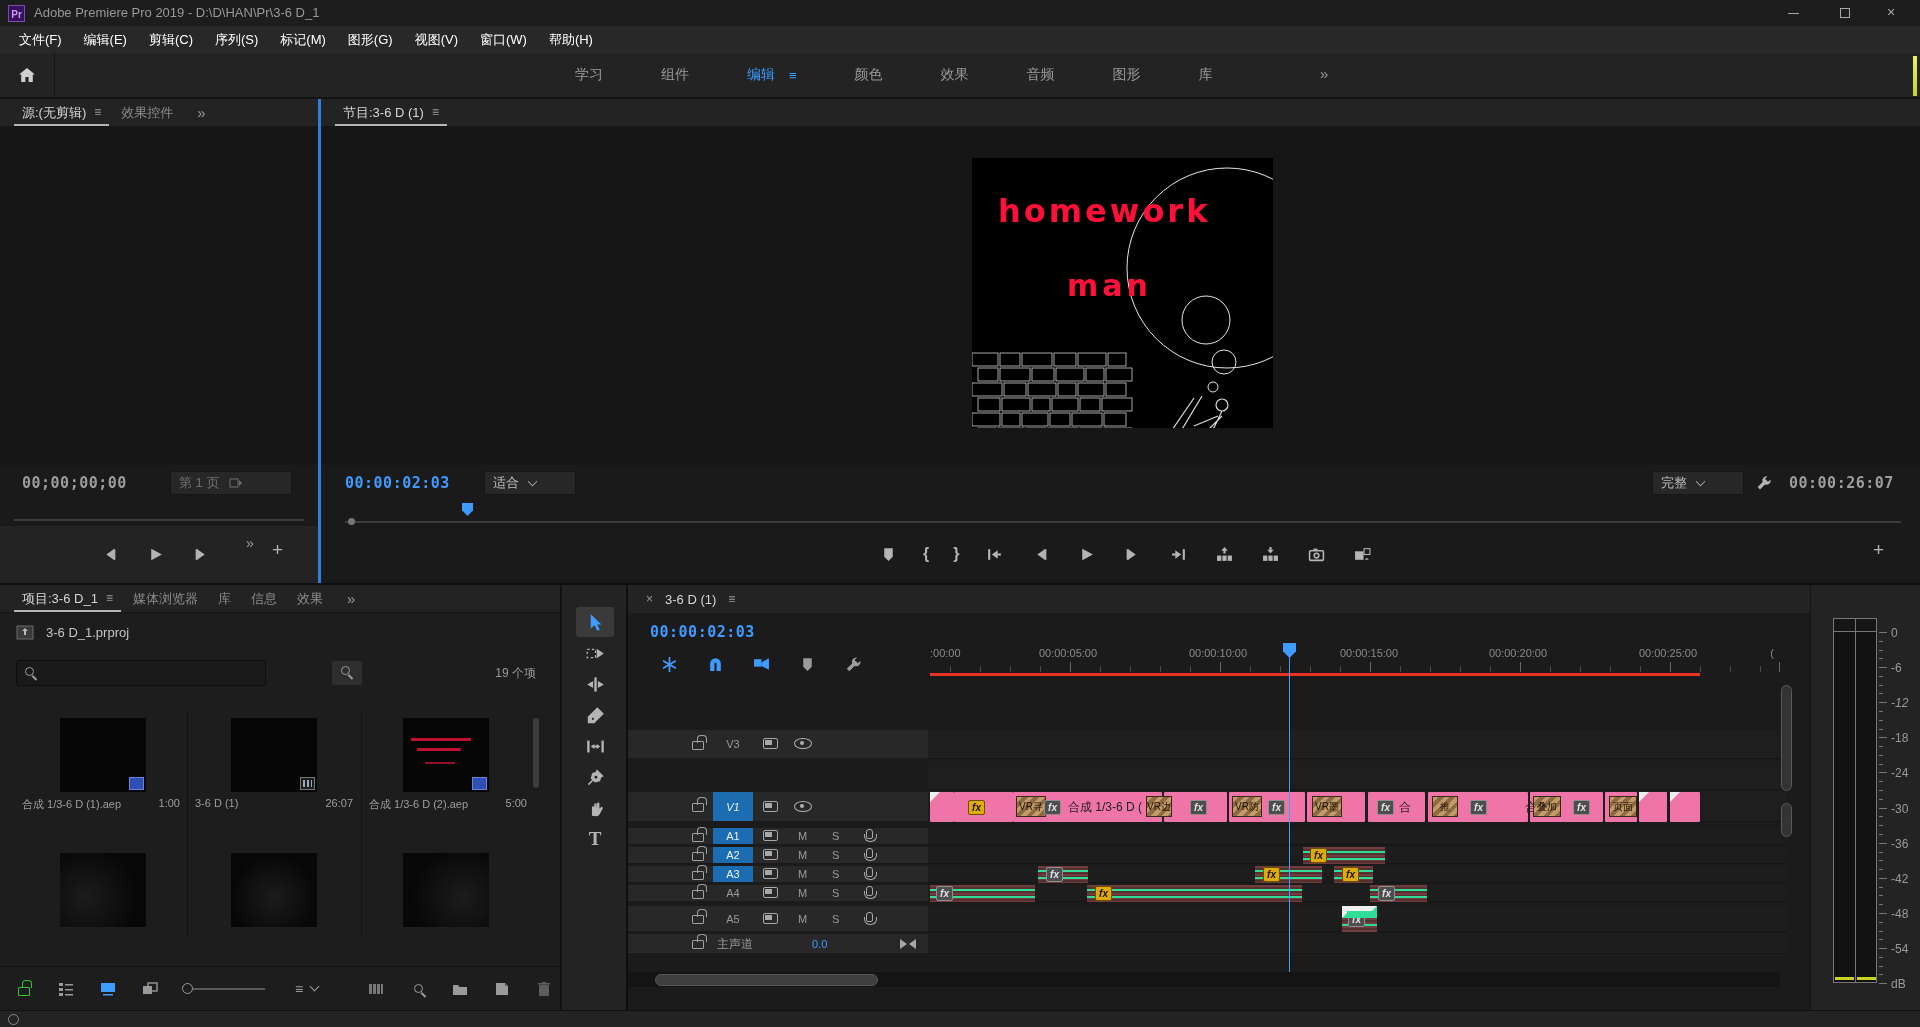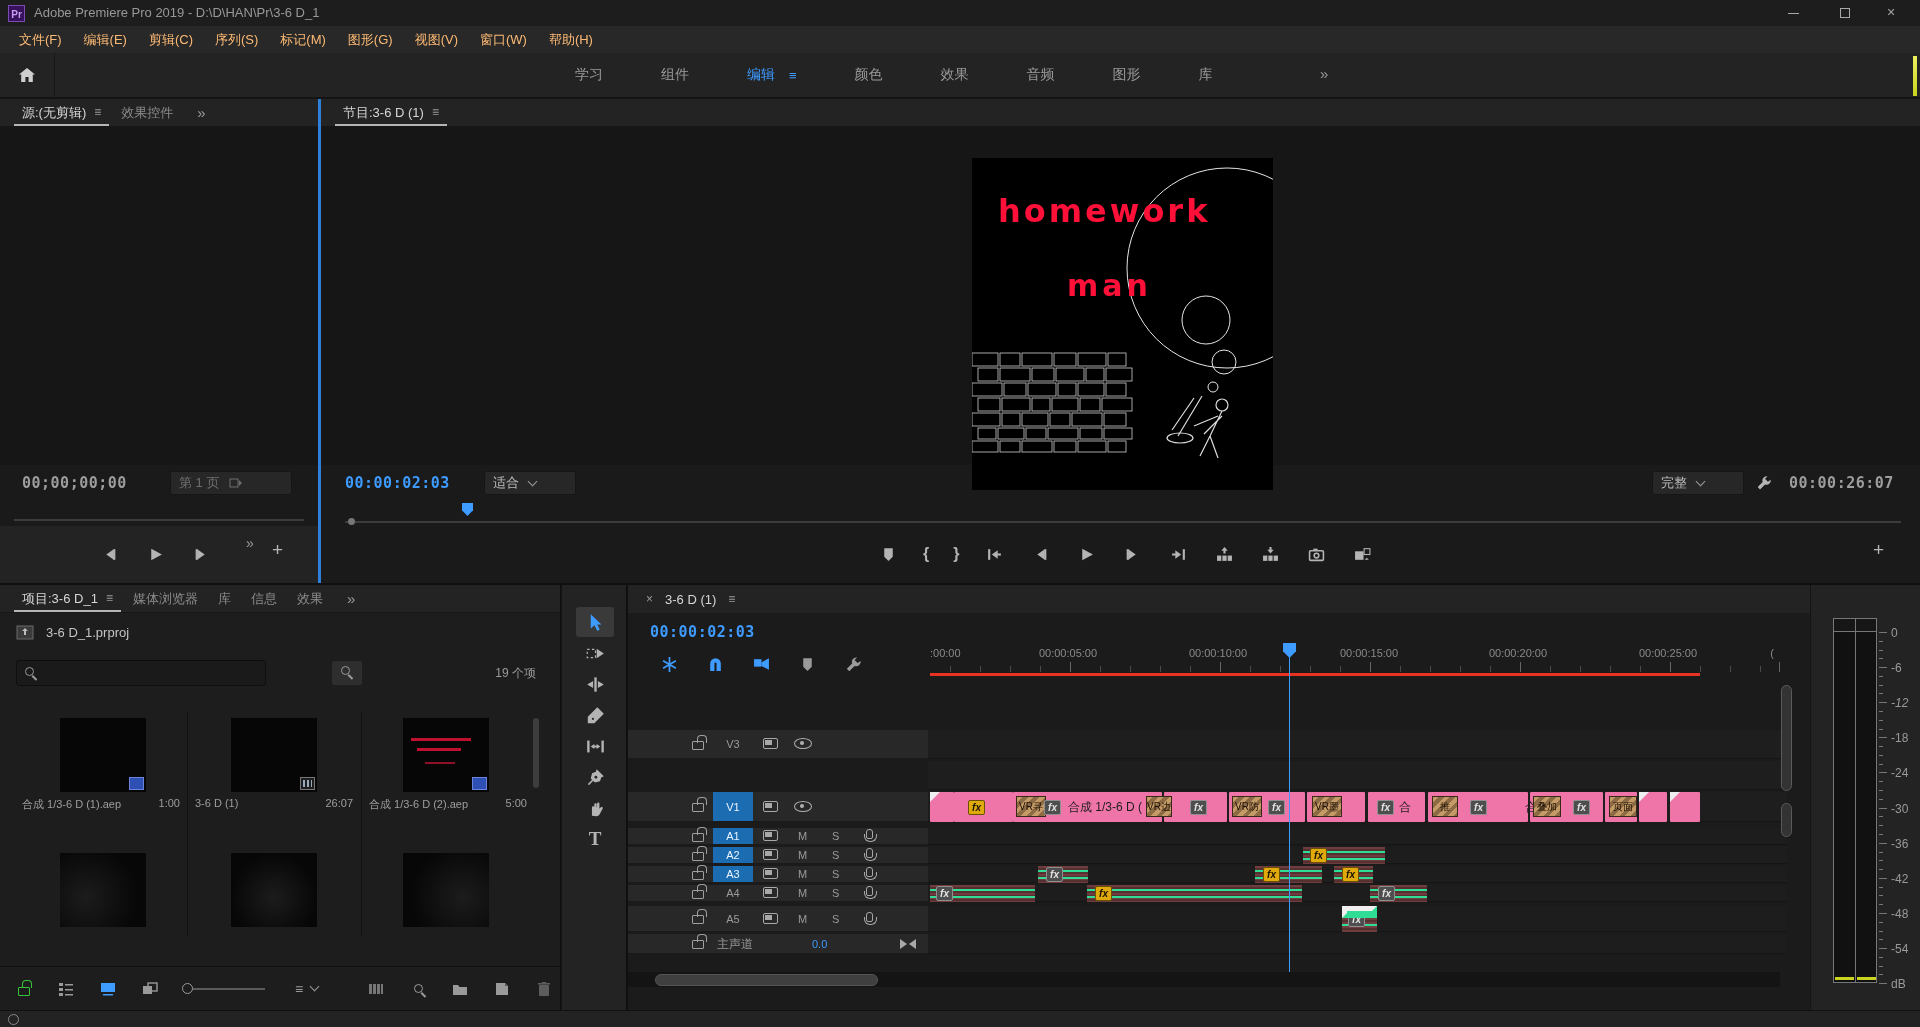--- a/index.html
+++ b/index.html
@@ -9,21 +9,21 @@
   #titlebar{position:absolute;left:0;top:0;width:1920px;height:26px;background:#1d1d1d}
   #prlogo{position:absolute;left:8px;top:5px;width:17px;height:17px;background:#38115c;
     color:#c89bf5;font-size:10px;font-weight:bold;text-align:center;line-height:17px;border:1px solid #7a4bb0}
   #apptitle{position:absolute;left:34px;top:0;line-height:26px;font-size:13px;color:#989898}
   .winbtn{position:absolute;top:0;width:46px;height:26px;color:#a8a8a8;text-align:center;line-height:24px;font-size:14px}
   #btn-min{right:104px}#btn-max{right:52px}#btn-close{right:6px}
   #btn-min i{display:inline-block;width:11px;height:1px;background:#a8a8a8;vertical-align:middle}
   #btn-max i{display:inline-block;width:10px;height:10px;border:1px solid #a8a8a8;vertical-align:middle}
   
   #menubar{position:absolute;left:0;top:26px;width:1920px;height:27px;background:#282828;display:flex;align-items:center;padding-left:8px}
-  .mi{padding:0 11px;font-size:13px;color:#fdba74;line-height:27px}
+  .mi{padding:0 11px;font-size:13px;color:#ffffff;line-height:27px}
   
   #wsbar{position:absolute;left:0;top:53px;width:1920px;height:46px;background:#232323;border-bottom:2px solid #141414}
   #homebtn{position:absolute;left:0;top:0;width:55px;height:44px;border-right:1px solid #161616;display:flex;align-items:center;justify-content:center}
   #wstabs{position:absolute;left:575px;top:0;height:44px;display:flex;align-items:center;gap:58px}
   .wtab{font-size:14px;color:#9a9a9a;white-space:nowrap;display:flex;align-items:center}
   .wtab.on{color:#3e9bff}
   .wburger{color:#3e9bff;margin-left:14px;font-size:13px}
   #wsoverflow{position:absolute;left:1320px;top:12px;font-size:15px;color:#9a9a9a}
   #edgeyellow{position:absolute;left:1913px;top:56px;width:4px;height:40px;background:linear-gradient(#eef060,#c8d41e)}
   #edgegray{position:absolute;left:1913px;top:99px;width:4px;height:92px;background:#4c4c4c}
@@ -34,21 +34,21 @@
   .ptab.on{color:#d6d6d6}
   .ptab.on::after{content:"";position:absolute;left:2px;right:2px;bottom:1px;height:2px;background:#b5b5b5}
   .pburger{color:#9a9a9a;font-size:12px}
   .poverflow{font-size:15px;color:#9a9a9a;margin-left:14px}
   
   #srcpanel{left:0;top:99px;width:318px;height:427px}
   #divider-blue{position:absolute;left:318px;top:99px;width:3px;height:486px;background:#2f80d8}
   #progpanel{left:321px;top:99px;width:1599px;height:486px}
   .monbody{position:absolute;left:0;top:28px;right:0;bottom:0;background:#1a1a1a}
   .monview{position:absolute;left:0;top:0;right:0;height:338px;background:#161616}
-  #vframe{position:absolute;left:651px;top:31px;width:301px;height:332px;background:#000;overflow:hidden}
+  #vframe{position:absolute;left:651px;top:31px;width:301px;height:270px;background:#000;overflow:hidden}
   .tcrow{position:absolute;left:0;top:338px;right:0;height:36px;display:flex;align-items:center}
   .tc{font-family:"DejaVu Sans Mono",monospace;font-size:15px;font-weight:bold;letter-spacing:.5px}
   .tc.blue{color:#3e9bff}.tc.gray{color:#9d9d9d}
   .dd{height:24px;background:#272727;border:1px solid #161616;border-radius:2px;color:#bdbdbd;font-size:13px;display:flex;align-items:center;padding:0 8px;gap:10px}
   .chev{width:7px;height:7px;border-right:1.5px solid #9a9a9a;border-bottom:1.5px solid #9a9a9a;transform:rotate(45deg);margin-top:-4px}
   .scrubline{position:absolute;height:2px;background:#3c3c3c}
   .phmark{position:absolute;width:11px;height:13px;background:#3e9bff;clip-path:polygon(0 0,100% 0,100% 55%,50% 100%,0 55%)}
   .transport{position:absolute;display:flex;align-items:center;gap:24px}
   .tbtn{width:22px;height:22px;display:flex;align-items:center;justify-content:center}
   .tbtn svg{width:17px;height:17px}
@@ -663,21 +663,21 @@
       <span class="rlab" style="left: 844px; transform: translateX(-50%);">(</span>
     </div>
   <div id="redbar"></div>
   <div id="heads">
       <div class="trow" style="top: 45px; height: 29px;">
         <span class="ic-lock" style="left: 64px; top: 4.5px;"></span>
         <span class="tlab" style="left: 85px;">V3</span>
         <span class="ic-patch" style="left: 135px;"></span>
         <span class="ic-eye" style="left: 166px;"></span>
       </div>
-      <div class="trow" style="top: 107px; height: 30px;">
+      <div class="trow" style="top: 107px; height: 30px; font-style: italic;">
         <span class="ic-lock" style="left: 64px; top: 5px;"></span>
         <span class="tlab sel" style="left: 85px;">V1</span>
         <span class="ic-patch" style="left: 135px;"></span>
         <span class="ic-eye" style="left: 166px;"></span>
       </div>
       <div class="trow" style="top: 143px; height: 17px;">
         <span class="ic-lock" style="left: 64px; top: -1.5px;"></span>
         <span class="tlab sel" style="left: 85px;">A1</span>
         <span class="ic-patch" style="left: 135px;"></span>
         <span class="ms" style="left: 170px;">M</span>

